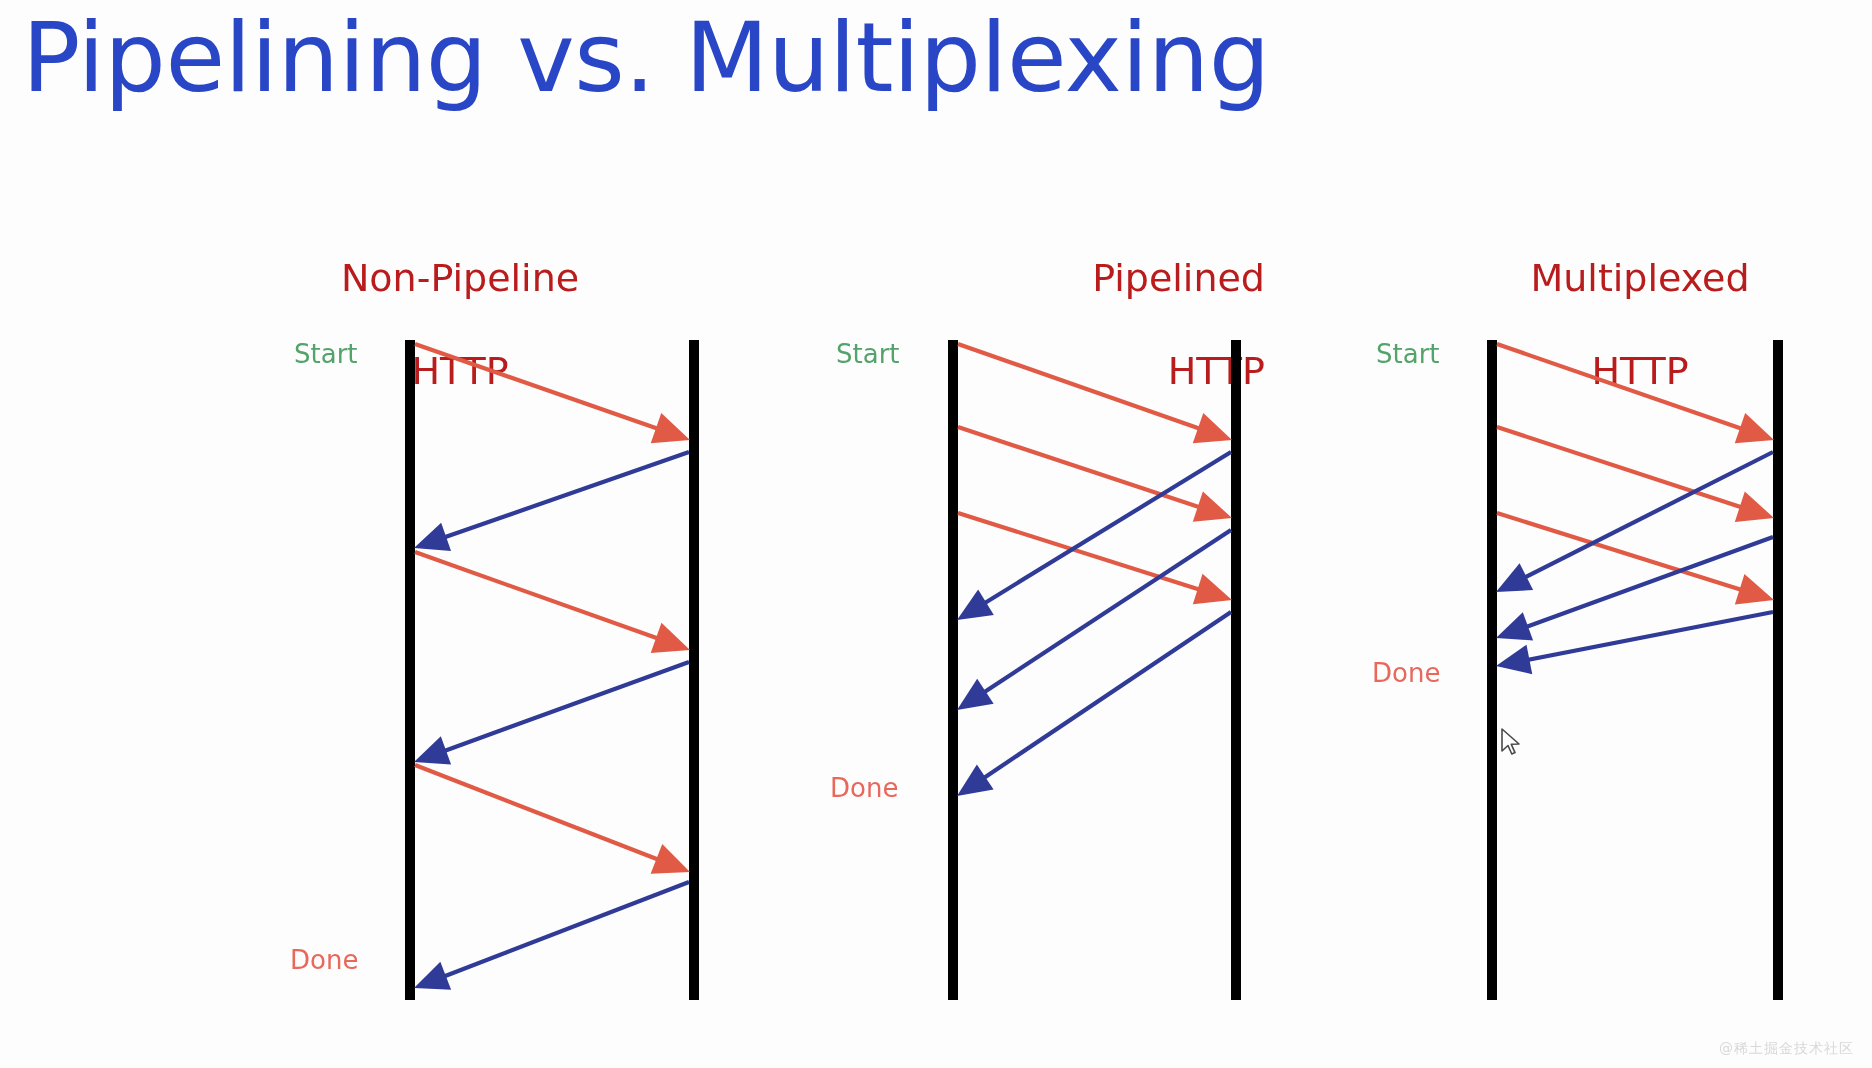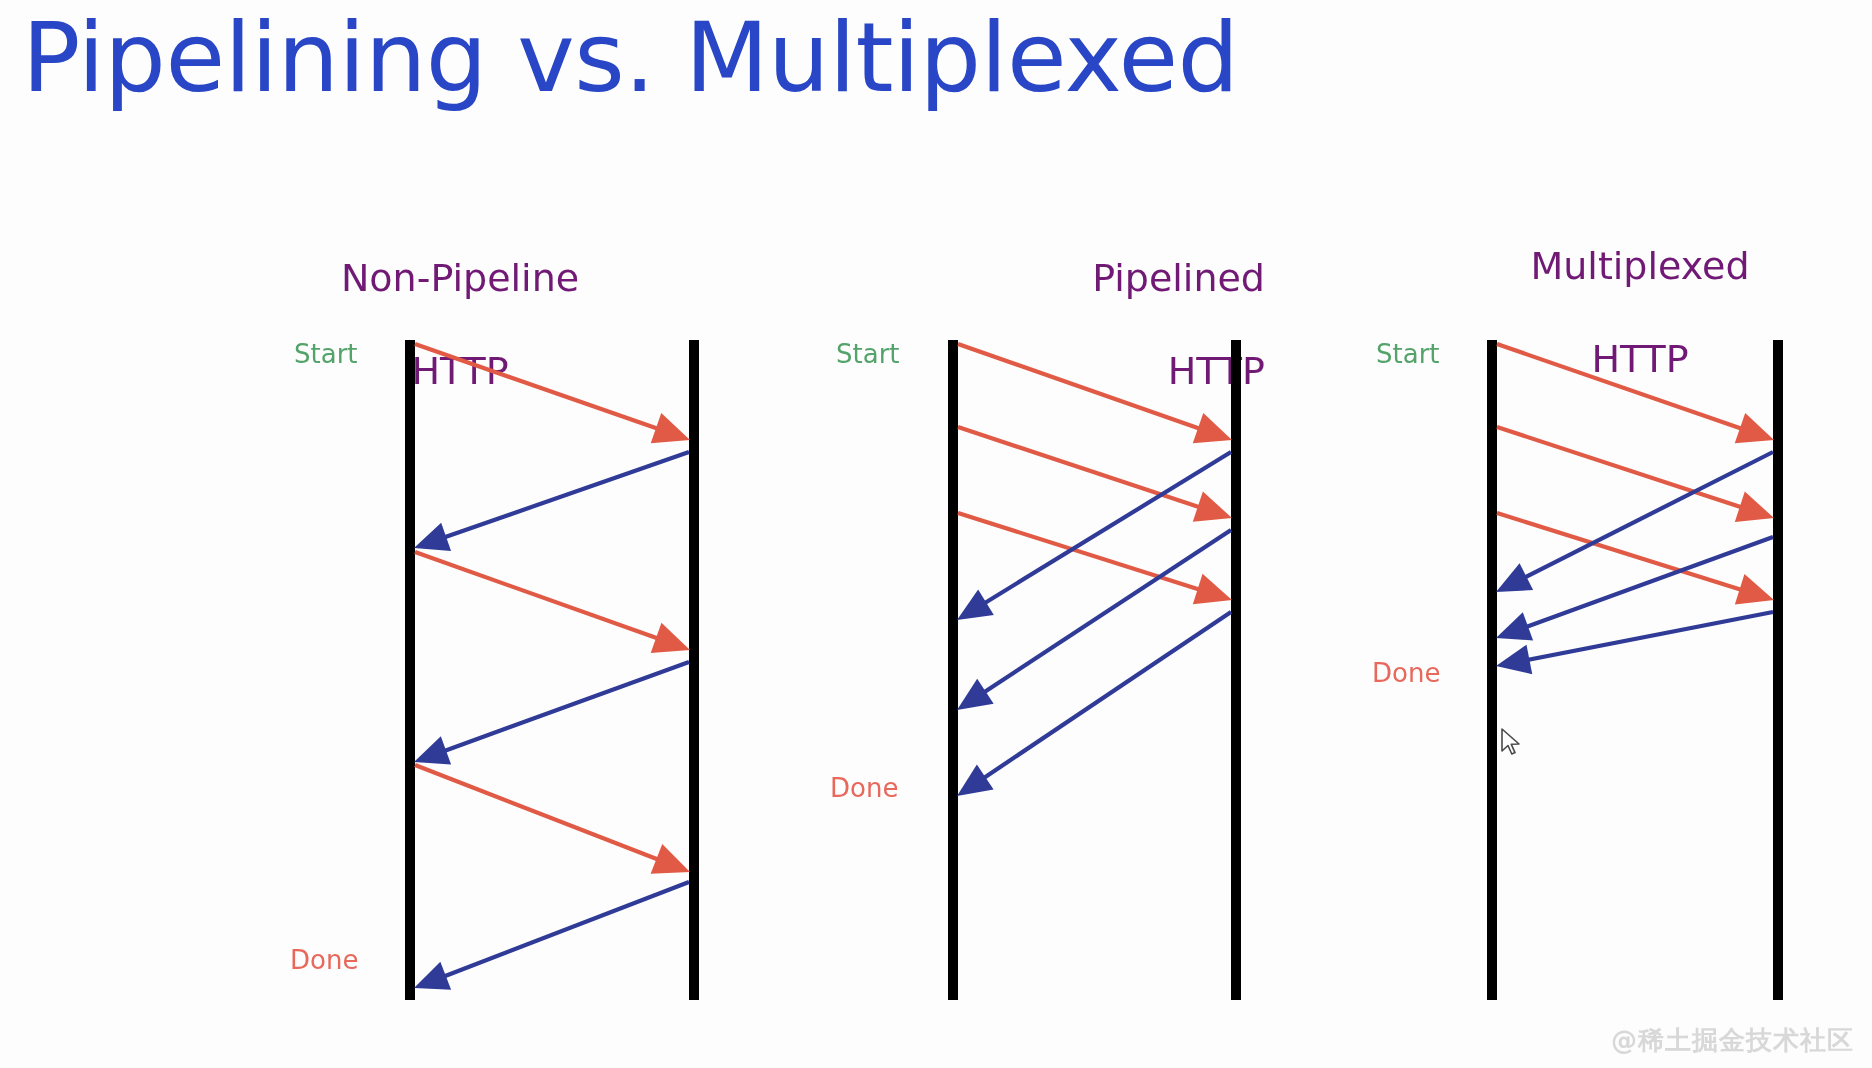--- a/index.html
+++ b/index.html
@@ -31,21 +31,21 @@
     font-weight: 400;
     letter-spacing: -0.5px;
     white-space: nowrap;
     font-family: "DejaVu Sans", "Liberation Sans", sans-serif;
   }
   .panel-title {
     position: absolute;
     text-align: center;
     font-size: 38px;
     line-height: 1.23;
-    color: #701a75;
+    color: #b91c1c;
     font-weight: 400;
     font-family: "DejaVu Sans", "Liberation Sans", sans-serif;
     white-space: pre-line;
   }
   .panel-title .l1 { display: block; }
   .panel-title .l2 { display: block; }
 
   .edge-label {
     position: absolute;
     font-size: 26px;
@@ -60,53 +60,52 @@
     position: absolute;
     left: 0; top: 0;
     width: 1872px;
     height: 1068px;
     pointer-events: none;
   }
   #watermark {
     position: absolute;
     right: 18px;
     bottom: 10px;
-    font-size: 26px;
+    font-size: 14px;
     color: #d8d8d8;
     font-family: "DejaVu Sans", "Liberation Sans", sans-serif;
     letter-spacing: 1px;
     white-space: nowrap;
-    font-weight: bold;
   }
   #cursor {
     position: absolute;
     left: 1500px;
     top: 728px;
     width: 24px;
     height: 30px;
   }
 </style>
 </head>
 <body>
 
 <div id="slide" style="background: rgb(253, 253, 253);">
 
-  <div id="title" style="color: rgb(40, 70, 198);">Pipelining vs. Multiplexed</div>
+  <div id="title" style="color: rgb(40, 70, 198);">Pipelining vs. Multiplexing</div>
 
   <div class="panel-title" style="left:290px; top:208px; width:340px;">
     <span class="l1">Non-Pipeline</span>
     <span class="l2">HTTP</span>
   </div>
 
   <div class="panel-title" style="left:925px; top:208px; width:340px;text-align:right;">
     <span class="l1">Pipelined</span>
     <span class="l2">HTTP</span>
   </div>
 
-  <div class="panel-title" style="left:1470px; top:196px; width:340px;">
+  <div class="panel-title" style="left:1470px; top:208px; width:340px;">
     <span class="l1">Multiplexed</span>
     <span class="l2">HTTP</span>
   </div>
 
   <div class="edge-label start" style="left: 294px; top: 339px; color: rgb(83, 163, 106);">Start</div>
   <div class="edge-label done" style="left: 290px; top: 945px; color: rgb(232, 104, 92);">Done</div>
 
   <div class="edge-label start" style="left: 836px; top: 339px; color: rgb(83, 163, 106);">Start</div>
   <div class="edge-label done" style="left: 830px; top: 773px; color: rgb(232, 104, 92);">Done</div>
 

